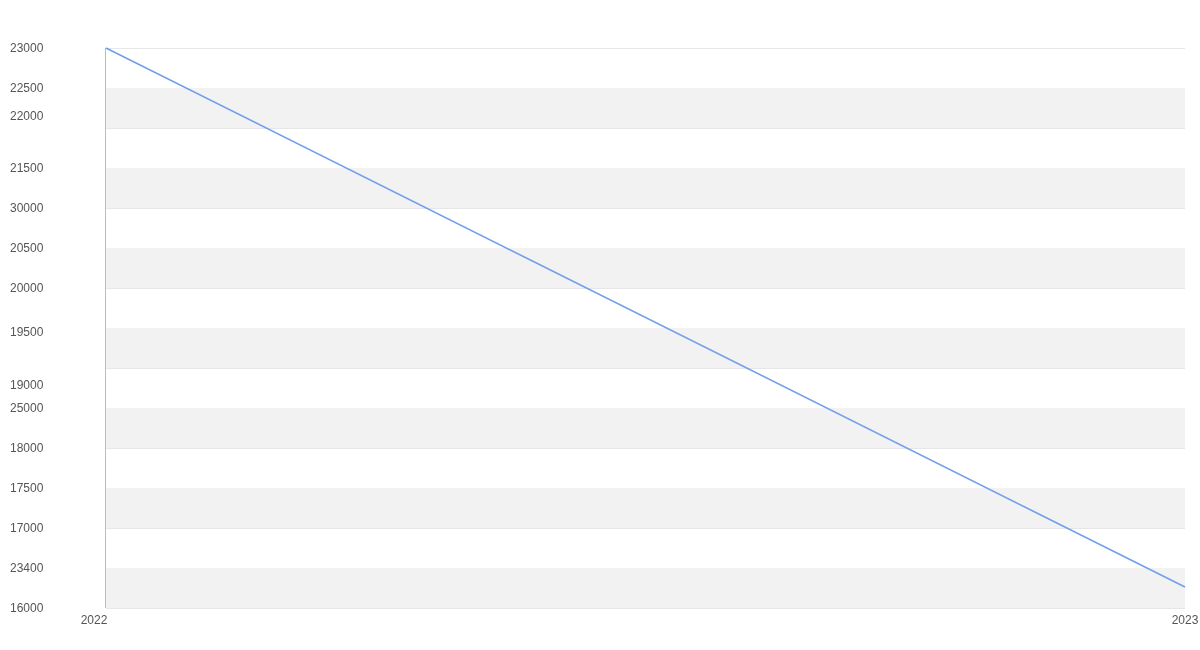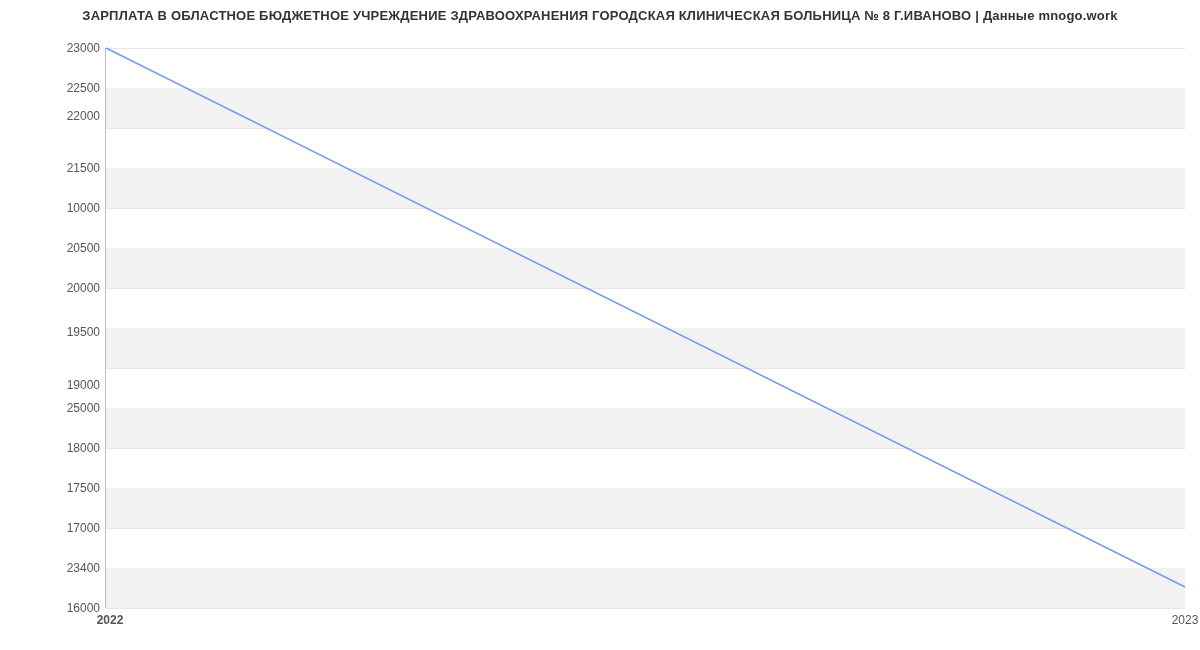--- a/index.html
+++ b/index.html
@@ -47,21 +47,21 @@
     position: absolute;
     left: 0;
     width: 100%;
     height: 1px;
     background: #e6e6e6;
   }
   .y-tick-label {
     position: absolute;
     right: 1100px;
     width: 90px;
-    text-align: right;
+    text-align: left;
     font-size: 12px;
     color: #555;
     transform: translateY(-50%);
   }
   .x-tick-label {
     position: absolute;
     top: 613px;
     font-size: 12px;
     color: #555;
     transform: translateX(-50%);
@@ -77,21 +77,20 @@
   .series-line {
     fill: none;
     stroke: #6f9fe8;
     stroke-width: 1.6;
   }
 </style>
 </head>
 <body>
 
 <div class="chart-wrap">
-  <div class="title">ЗАРПЛАТА В ОБЛАСТНОЕ БЮДЖЕТНОЕ УЧРЕЖДЕНИЕ ЗДРАВООХРАНЕНИЯ ГОРОДСКАЯ КЛИНИЧЕСКАЯ БОЛЬНИЦА № 8 Г.ИВАНОВО | Данные mnogo.work</div>
 
   <div class="plot">
       <div class="grid-line" style="top: 0px;"></div>
       <div class="grid-line" style="top: 40px;"></div>
       <div class="band" style="top: 40px; height: 40px;"></div>
       <div class="grid-line" style="top: 80px;"></div>
       <div class="grid-line" style="top: 120px;"></div>
       <div class="band" style="top: 120px; height: 40px;"></div>
       <div class="grid-line" style="top: 160px;"></div>
       <div class="grid-line" style="top: 200px;"></div>
@@ -116,20 +115,20 @@
 <div class="y-tick-label" style="top: 608px;">16000</div>
     <div class="y-tick-label" style="top: 568px;">23400</div>
     <div class="y-tick-label" style="top: 528px;">17000</div>
     <div class="y-tick-label" style="top: 488px;">17500</div>
     <div class="y-tick-label" style="top: 448px;">18000</div>
     <div class="y-tick-label" style="top: 408px;">25000</div>
     <div class="y-tick-label" style="top: 385px;">19000</div>
     <div class="y-tick-label" style="top: 332px;">19500</div>
     <div class="y-tick-label" style="top: 288px;">20000</div>
     <div class="y-tick-label" style="top: 248px;">20500</div>
-    <div class="y-tick-label" style="top: 208px;">10000</div>
+    <div class="y-tick-label" style="top: 208px;">30000</div>
     <div class="y-tick-label" style="top: 168px;">21500</div>
     <div class="y-tick-label" style="top: 116px;">22000</div>
     <div class="y-tick-label" style="top: 88px;">22500</div>
     <div class="y-tick-label" style="top: 48px;">23000</div>
-    <div class="x-tick-label" style="left: 110px; font-weight: bold;">2022</div>
+    <div class="x-tick-label" style="left: 94px;">2022</div>
     <div class="x-tick-label" style="left: 1185px;">2023</div>
   </div>
 
 </body></html>

